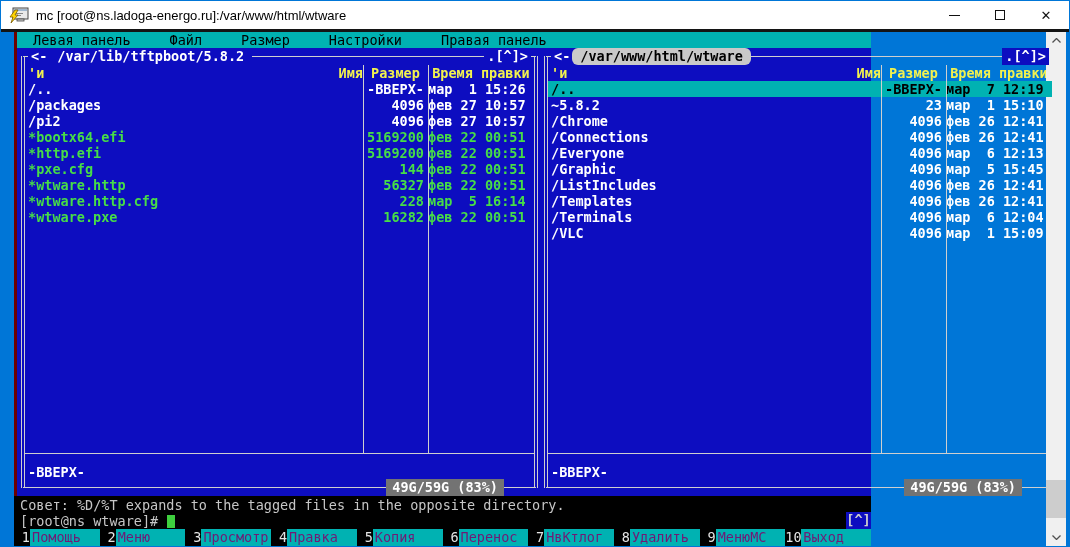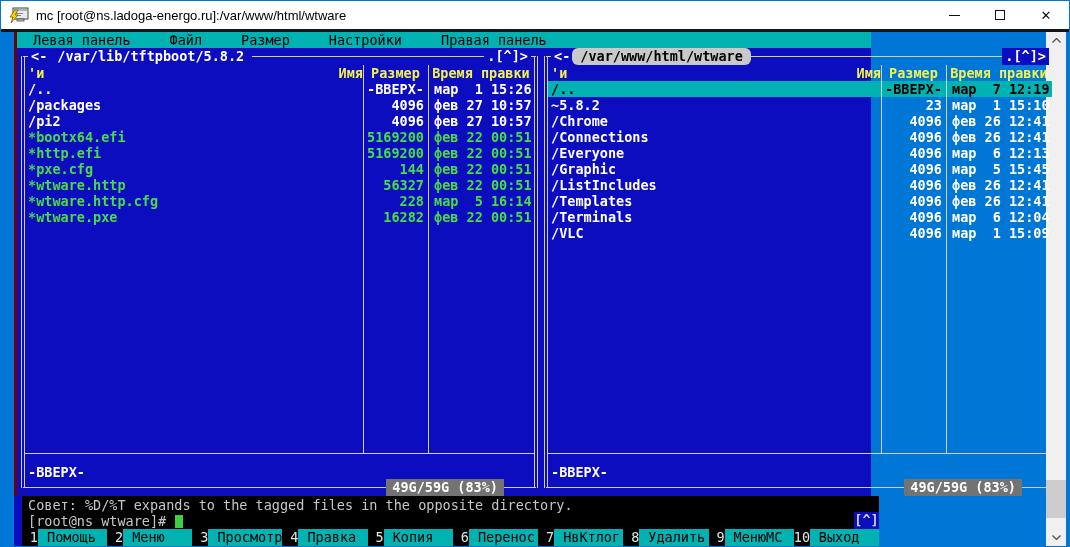--- a/index.html
+++ b/index.html
@@ -46,41 +46,41 @@
   .hname{flex:1;text-align:right;}
   .hsize{width:65px;text-align:center;}
   .hdate{width:106px;text-align:center;}
 
   .prows{position:absolute;top:24px;left:0;right:0;height:372px;overflow:hidden;z-index:1;}
   .frow{height:16px;display:flex;font-weight:bold;color:#fff;}
   .frow.exec{color:#47dd47;}
   .frow.selected{background:#00b2b2;color:#000;}
   .fname{flex:1;padding-left:3px;overflow:hidden;}
   .fsize{width:65px;text-align:right;padding-right:4px;}
-  .fdate{width:106px;padding-left:6px;}
+  .fdate{width:106px;}
 
   .vsep{position:absolute;top:8px;height:388px;width:1px;background:#cfcfcf;z-index:2;}
   .vsep.s1{right:170px;}
   .vsep.s2{right:105px;}
   .hsep{position:absolute;top:396px;left:0;right:0;height:1px;background:#cfcfcf;}
   .ministatus{position:absolute;top:407px;left:0;padding-left:3px;height:16px;color:#fff;font-weight:bold;}
   .dusage{position:absolute;bottom:-9px;right:30px;height:17px;line-height:17px;background:#737373;
     padding:0 6px;color:#fff;font-weight:bold;z-index:3;}
 
   
-  .blackzone{position:absolute;left:8px;top:464px;width:100%;height:50px;background:#000;}
+  .blackzone{position:absolute;left:0;top:464px;width:100%;height:50px;background:#000;}
   .hintline{position:absolute;left:0;top:1px;width:100%;height:16px;padding-left:6px;color:#c6c6c6;}
   .cmdline{position:absolute;left:0;top:17px;width:100%;height:16px;padding-left:6px;color:#c6c6c6;}
   .cursorblock{display:inline-block;width:8px;height:13px;background:#3ecf3e;vertical-align:-2px;margin-left:1px;}
   .scrollmarker{position:absolute;top:16px;right:0;width:25px;height:17px;line-height:17px;
     background:#0d0dc0;color:#cfcfcf;text-align:center;font-weight:bold;}
   .fkeybar{position:absolute;left:0;top:33px;width:100%;height:17px;display:flex;}
   .fkey{flex:1;display:flex;height:17px;line-height:16px;}
   .fkey-num{width:16px;text-align:right;color:#e4e4e4;flex:0 0 auto;}
-  .fkey-label{flex:1;background:#00b2b2;color:#000000;padding-left:9px;}
+  .fkey-label{flex:1;background:#00b2b2;color:#701a75;padding-left:2px;}
 
   
   .scrollbar{position:absolute;left:1046px;top:32px;width:20px;height:514px;background:#f0f0f0;
     font-family:"DejaVu Sans Mono",monospace;}
   .sb-btn{position:absolute;left:0;width:20px;height:17px;display:flex;align-items:center;justify-content:center;}
   .sb-btn svg{display:block;}
   .sb-up{top:0;}
   .sb-down{bottom:0;}
   .sb-thumb{position:absolute;left:0;top:448px;width:20px;height:38px;background:#cdcdcd;}
 </style>

